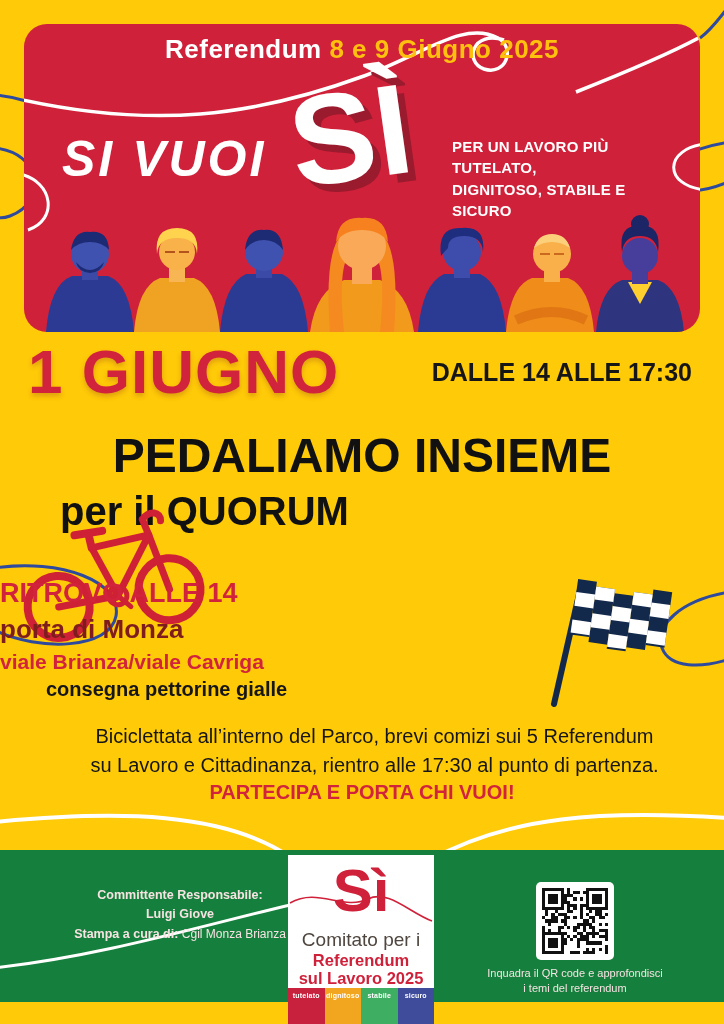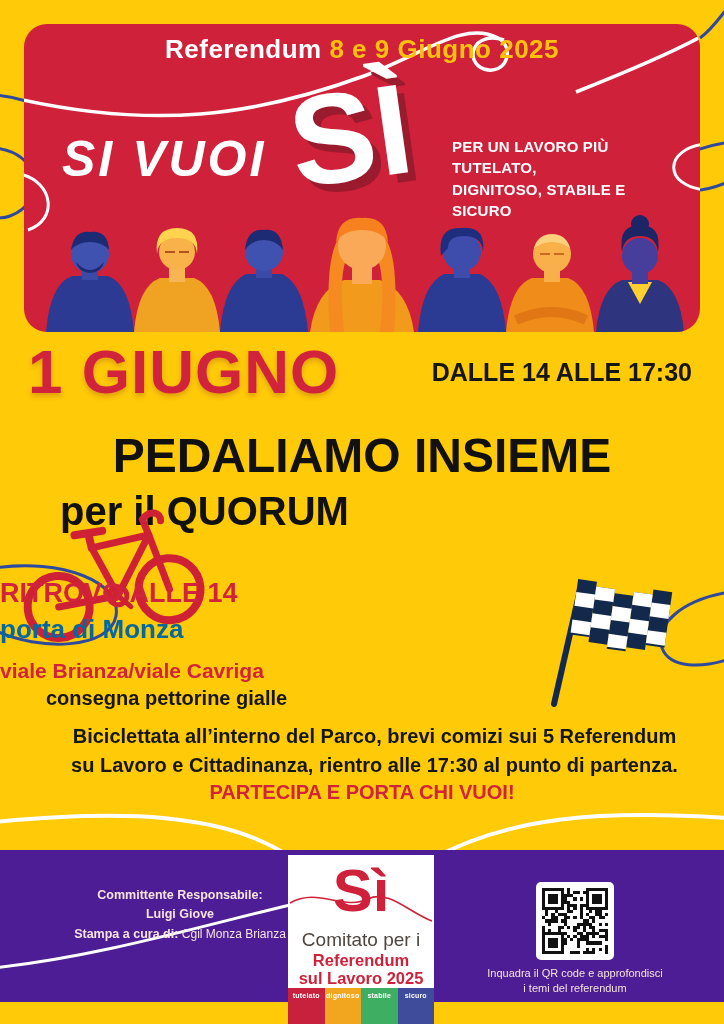--- a/index.html
+++ b/index.html
@@ -19,29 +19,29 @@
   .tagline{position:absolute;left:428px;top:112px;width:225px;font-size:15px;font-weight:700;color:#fff;line-height:1.42;letter-spacing:.2px;}
   .people{position:absolute;left:0;bottom:0;width:676px;height:120px;}
   
   .main-text{position:absolute;z-index:2;}
   .date{left:28px;top:336px;font-size:62px;font-weight:800;color:#d2233c;letter-spacing:1px;text-shadow:0 3px 5px rgba(120,30,30,.25);}
   .time{right:32px;top:358px;font-size:25px;font-weight:800;color:#161616;}
   .headline{left:0;right:0;top:428px;text-align:center;font-size:48px;font-weight:800;color:#111;}
   .subhead{left:60px;right:0;top:489px;text-align:left;font-size:40px;font-weight:700;color:#111;}
   .meet{left:0;right:0;top:578px;text-align:left;}
   .meet .m1{font-size:27px;font-weight:800;color:#d2233c;}
-  .meet .m2{font-size:26px;font-weight:800;color:#0369a1;margin-top:5px;}
-  .meet .m3{font-size:21px;font-weight:700;color:#d2233c;margin-top:14px;}
+  .meet .m2{font-size:26px;font-weight:800;color:#7f1d1d;margin-top:5px;}
+  .meet .m3{font-size:21px;font-weight:700;color:#d2233c;margin-top:5px;}
   .meet .m4{font-size:20px;font-weight:700;color:#161616;margin-top:4px;padding-left:46px;}
-  .body-copy{left:0;right:0;top:722px;text-align:center;font-size:20px;font-weight:700;color:#161616;line-height:1.45;padding-left:25px;}
+  .body-copy{left:0;right:0;top:722px;text-align:center;font-size:20px;font-weight:400;color:#161616;line-height:1.45;padding-left:25px;}
   .cta{left:0;right:0;top:781px;text-align:center;font-size:20px;font-weight:800;color:#d2233c;}
   .bike{position:absolute;left:14px;top:474px;z-index:2;}
   .flag{position:absolute;left:538px;top:570px;z-index:2;}
   
-  .footer{position:absolute;left:0;top:850px;width:724px;height:152px;background:#4c1d95;z-index:2;}
+  .footer{position:absolute;left:0;top:850px;width:724px;height:152px;background:#15803d;z-index:2;}
   .footer-deco{position:absolute;inset:0;pointer-events:none;}
   .credits{position:absolute;left:30px;top:36px;width:300px;text-align:center;color:#f7e3e2;font-size:12.5px;font-weight:700;line-height:1.55;}
   .credits .light{font-weight:400;font-size:12px;}
   .logo-box{position:absolute;left:288px;top:5px;width:146px;height:133px;background:#fff;text-align:center;overflow:hidden;}
   .logo-si{position:relative;font-size:60px;line-height:1.05;font-weight:800;color:#d0213a;margin-top:4px;}
   .logo-l1{font-size:19px;font-weight:400;color:#4f463f;line-height:1.1;margin-top:8px;}
   .logo-l2{font-size:16.5px;font-weight:800;color:#d0213a;line-height:1.1;}
   .logo-l3{font-size:16.5px;font-weight:800;color:#d0213a;line-height:1.1;}
   .logo-squiggle{position:absolute;left:0;top:26px;}
   .tags{position:absolute;left:288px;top:138px;width:146px;height:36px;display:flex;}

